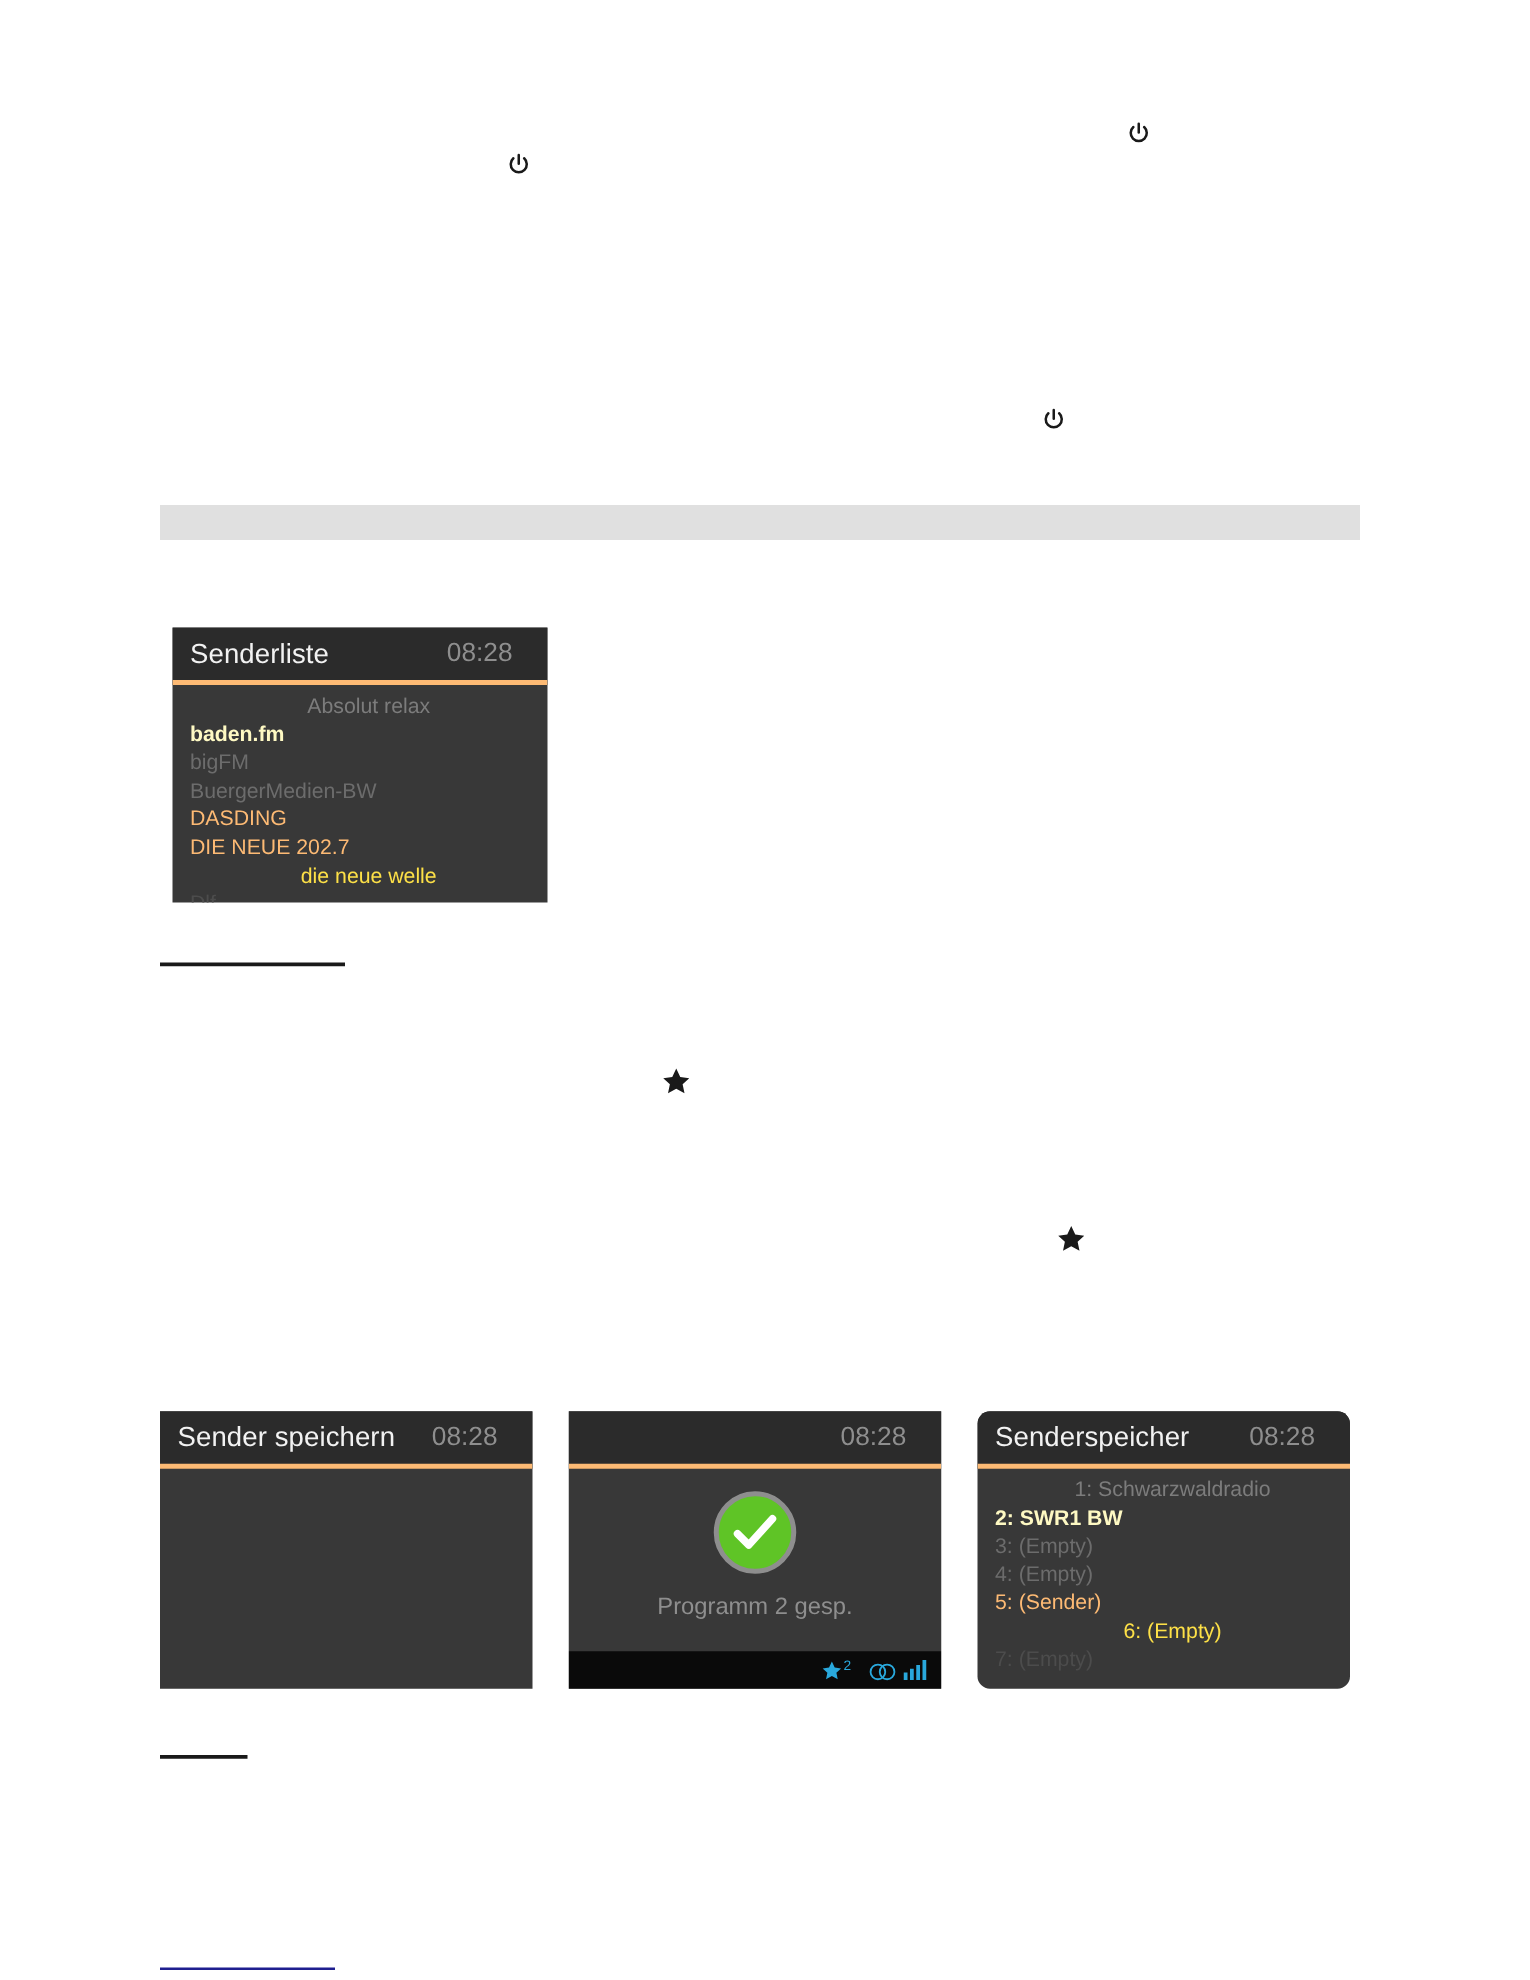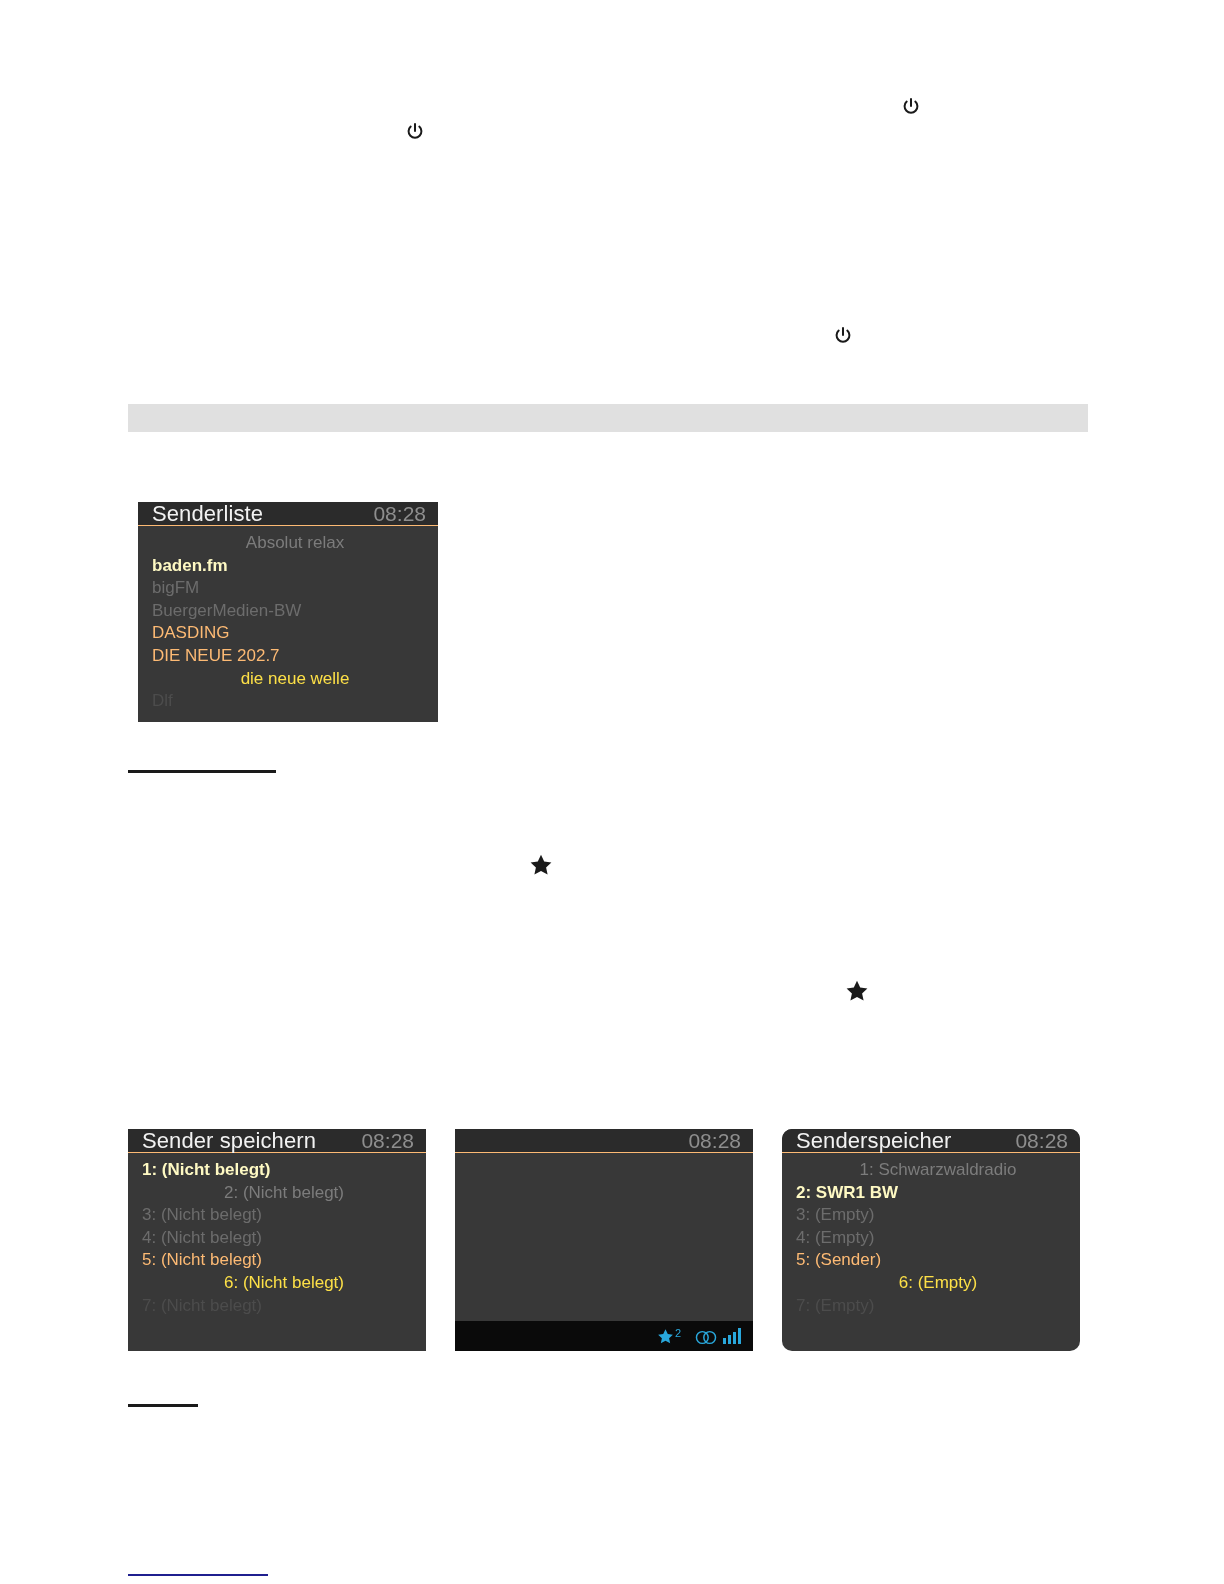--- a/index.html
+++ b/index.html
@@ -54,26 +54,26 @@
   
   .display {
     position: absolute;
     background: #383838;
     overflow: hidden;
     font-family: "Liberation Sans", sans-serif;
   }
   .display .dsp-header {
     position: relative;
     background: #2b2b2b;
-    height: 24px;
-    border-bottom: 1px solid #fdba74;
+    height: 46px;
+    border-bottom: 4px solid #fdba74;
     display: flex;
     align-items: center;
     justify-content: space-between;
-    padding: 0 12px 0 14px;
+    padding: 0 28px 0 14px;
     box-sizing: border-box;
   }
   .display .dsp-title {
     color: #f2f2f2;
     font-size: 22px;
     font-weight: 400;
     letter-spacing: .1px;
     white-space: nowrap;
   }
   .display .dsp-clock {
@@ -224,37 +224,36 @@
   </svg>
 </span>
 
 <div class="display" id="d-save-station" style="left:128px; top:1129px; width:298px; height:222px;">
 
   <div class="dsp-header">
     <span class="dsp-title">Sender speichern</span>
     <span class="dsp-clock">08:28</span>
   </div>
 
-  <div class="dsp-body">
-    <div class="dsp-row sel">1: (Nicht belegt)</div>
-    <div class="dsp-row dim1">2: (Nicht belegt)</div>
-    <div class="dsp-row dim2">3: (Nicht belegt)</div>
-    <div class="dsp-row dim2">4: (Nicht belegt)</div>
-    <div class="dsp-row dim3">5: (Nicht belegt)</div>
-    <div class="dsp-row dim4">6: (Nicht belegt)</div>
-    <div class="dsp-row dim5">7: (Nicht belegt)</div>
-  </div>
 </div>
 
 <div class="display confirm" id="d-confirm" style="left:455px; top:1129px; width:298px; height:222px;">
 
   <div class="dsp-header">
     <span class="dsp-clock">08:28</span>
   </div>
 
+  <div class="confirm-body">
+    <div class="check-wrap">
+      <svg viewBox="0 0 42 38" fill="none" stroke="#ffffff" stroke-width="6" stroke-linecap="round" stroke-linejoin="round">
+        <path d="M7 20 L16 29 L35 8"></path>
+      </svg>
+    </div>
+    <div class="confirm-msg">Programm 2 gesp.</div>
+  </div>
 
   <div class="status-bar">
     <span class="sb-item">
       <span class="sb-star">
         <svg viewBox="0 0 24 24" fill="#29a8dc">
           <path d="M12 1.8 L15.2 8.6 L22.4 9.5 L17.1 14.4 L18.6 21.6 L12 18.0
                    L5.4 21.6 L6.9 14.4 L1.6 9.5 L8.8 8.6 Z"></path>
         </svg>
       </span>
       <span class="sb-sup">2</span>

